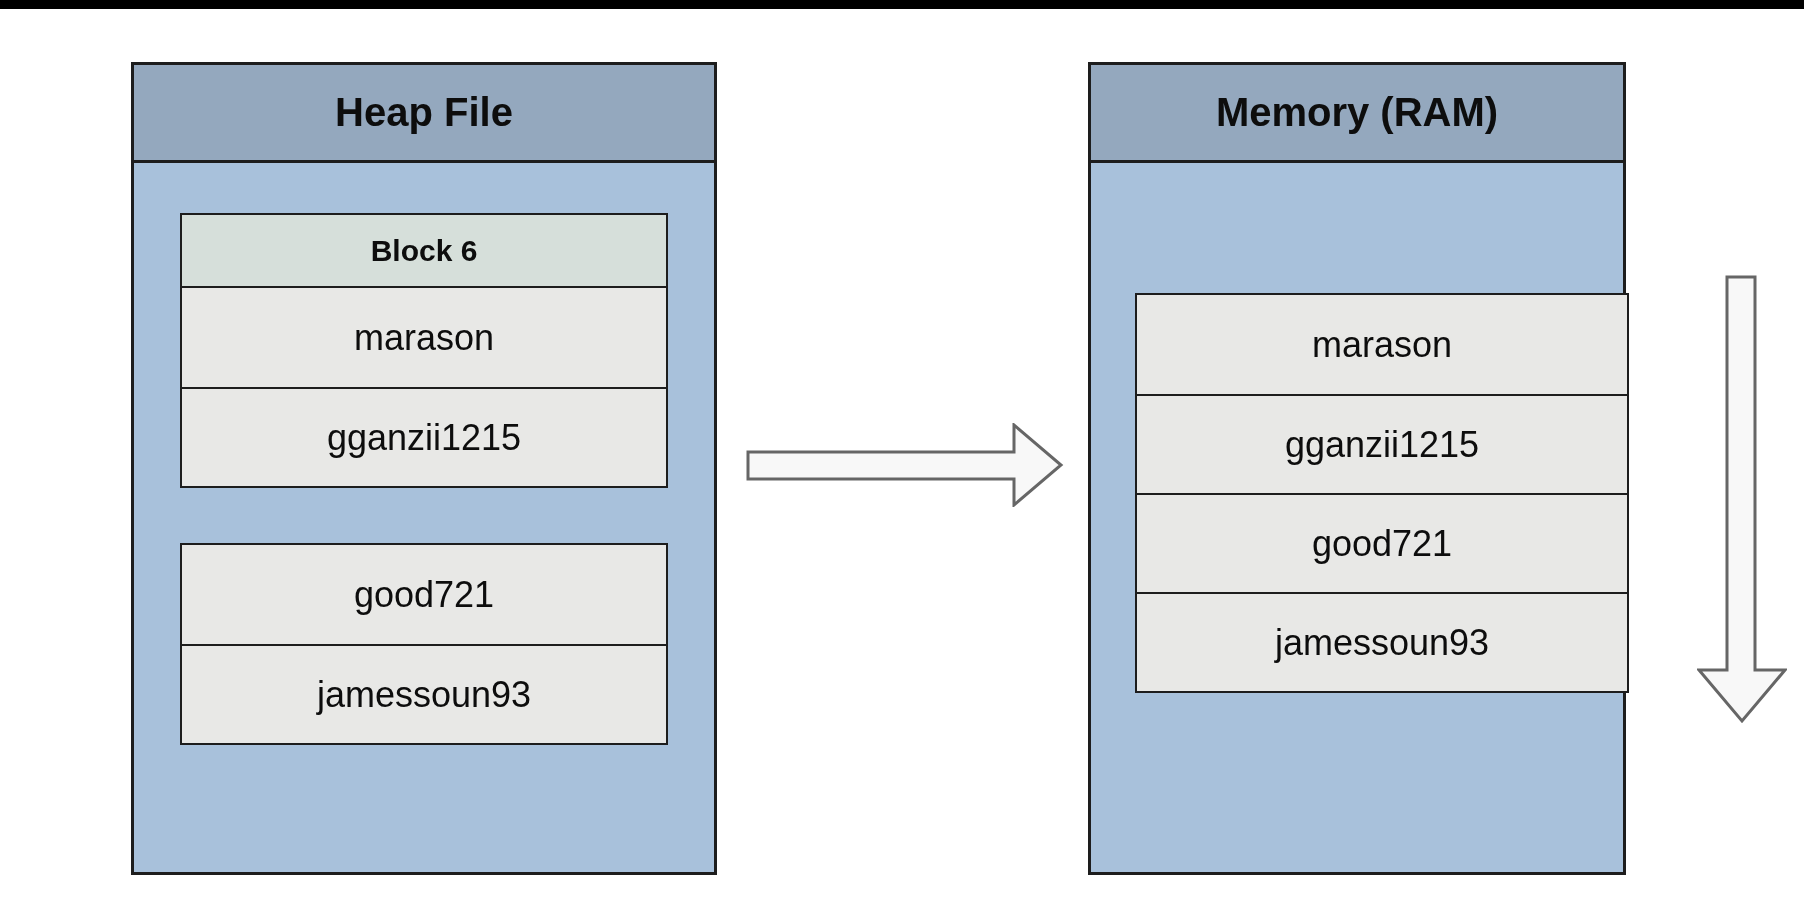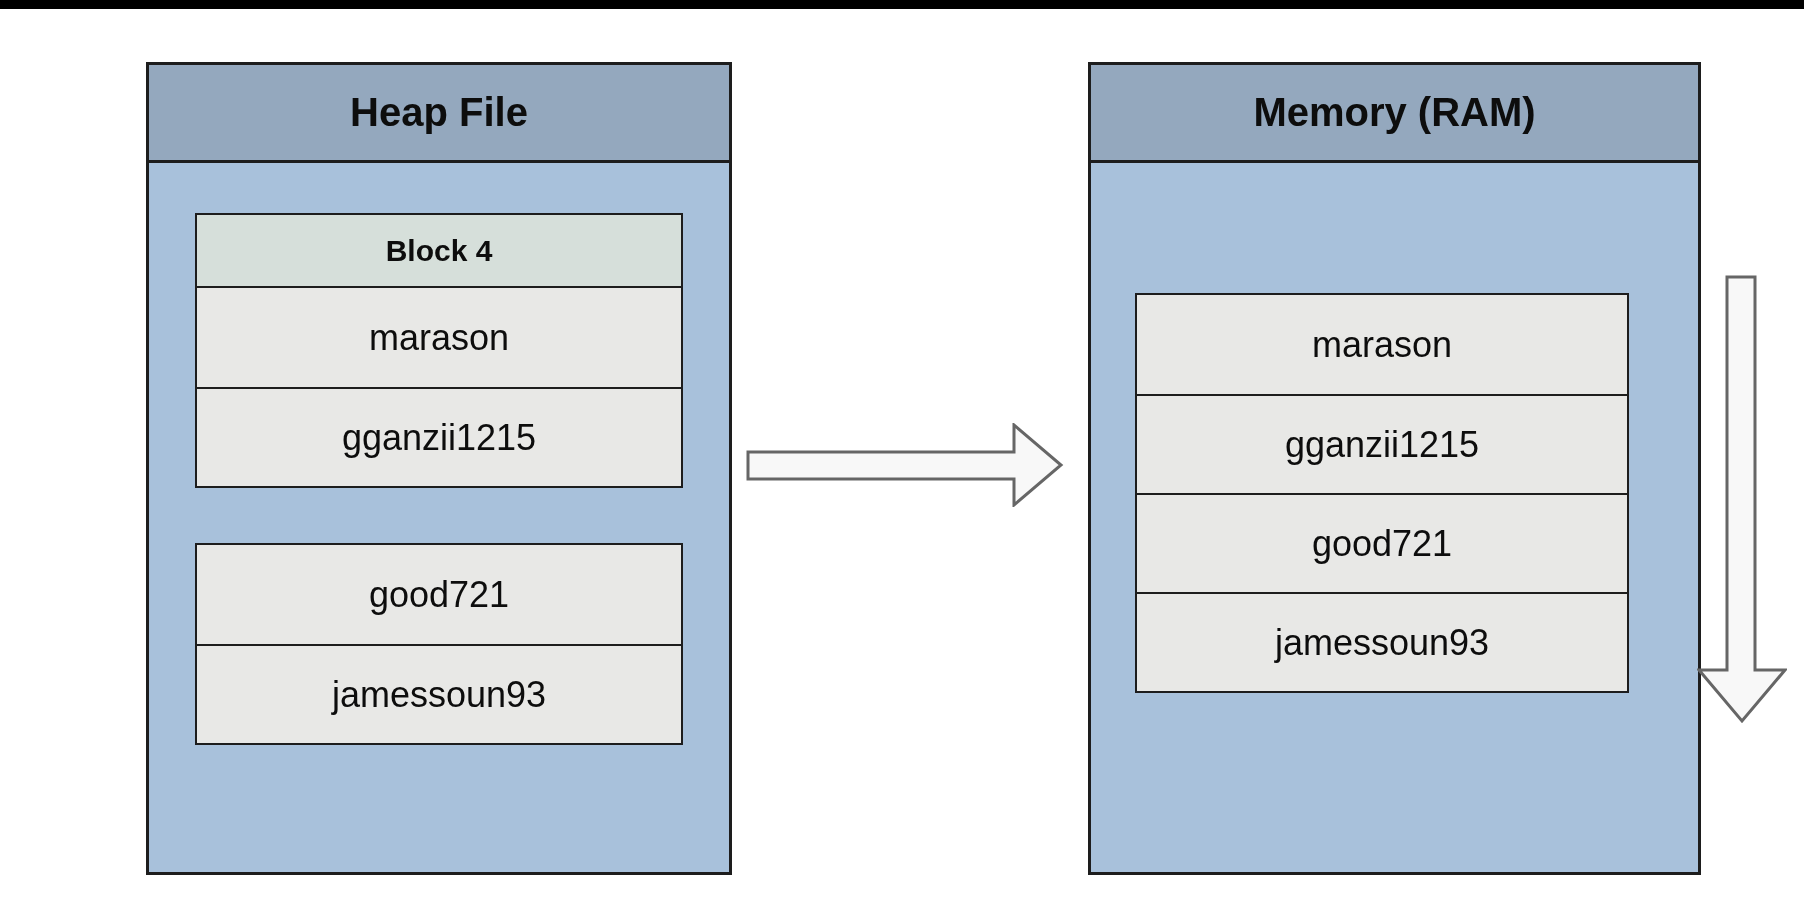--- a/index.html
+++ b/index.html
@@ -28,22 +28,22 @@
     position: absolute; left: 0; top: 0;
     width: 1804px; height: 9px;
     background: var(--top-bar);
   }
 
   .panel {
     position: absolute; top: 62px; height: 813px;
     background: var(--panel-body);
     border: 3px solid var(--border-dark);
   }
-  .panel-heap   { left: 146px;  width: 586px; }
-  .panel-memory { left: 1088px; width: 613px; }
+  .panel-heap   { left: 131px;  width: 586px; }
+  .panel-memory { left: 1088px; width: 538px; }
 
   .panel-header {
     height: 98px;
     background: var(--panel-header);
     border-bottom: 3px solid var(--border-dark);
     display: flex; align-items: center; justify-content: center;
     font-size: 40px; font-weight: bold;
   }
 
   .block {
@@ -87,21 +87,21 @@
 <body>
 
 <div class="stage">
 
   <div class="top-bar"></div>
 
   <div class="panel panel-heap">
     <div class="panel-header">Heap File</div>
 
     <div class="block heap-block block-0">
-      <div class="block-header">Block 4</div>
+      <div class="block-header">Block 6</div>
       <div class="record">marason</div>
       <div class="record">gganzii1215</div>
     </div>
 
     <div class="block heap-block block-1">
       <div class="record">good721</div>
       <div class="record">jamessoun93</div>
     </div>
   </div>
 

